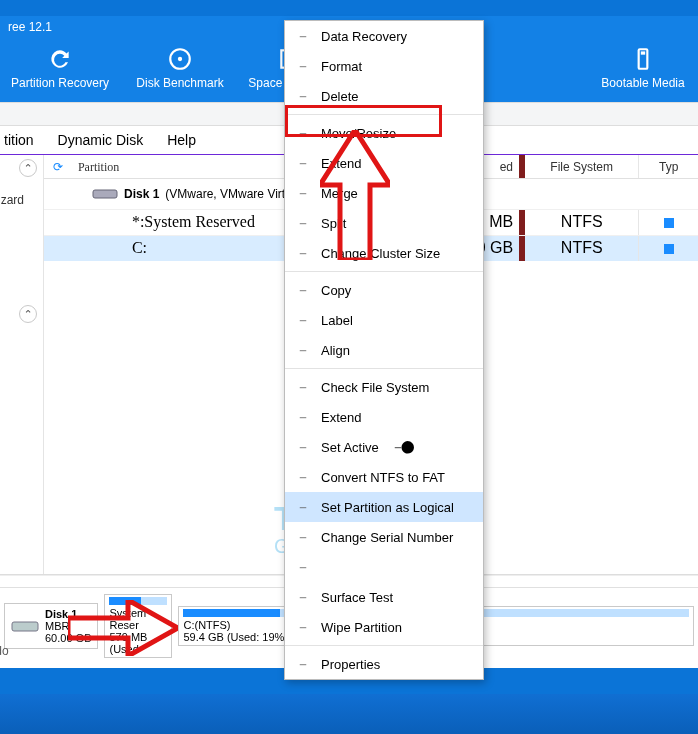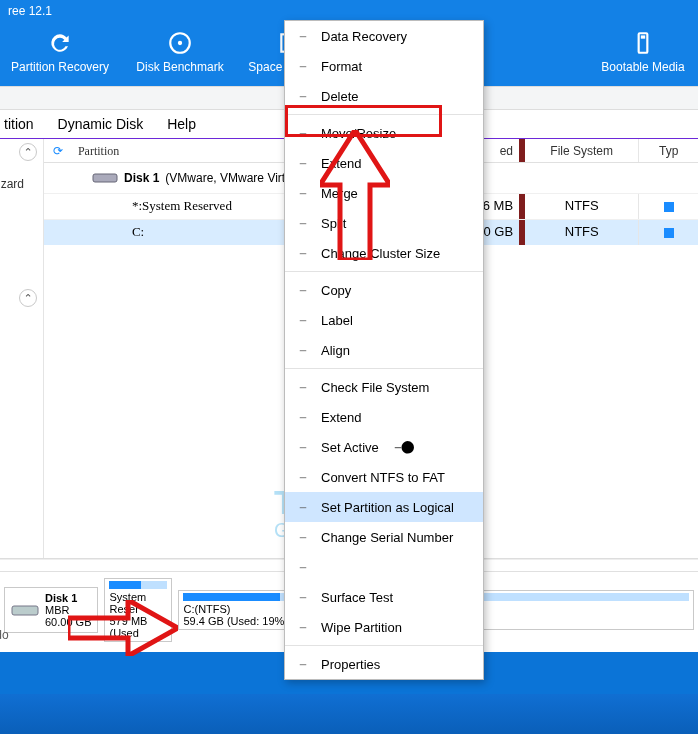--- a/index.html
+++ b/index.html
@@ -1,18 +1,18 @@
 <!DOCTYPE html>
 <html><head>
 <meta charset="utf-8">
 <style>
 * { margin: 0; padding: 0; box-sizing: border-box; font-family: "Segoe UI", Arial, sans-serif; }
 body { width: 698px; height: 734px; overflow: hidden; background: #0b74d7; position: relative; }
 
-.app { position: absolute; left: 0; top: 0; width: 698px; background: #fff; }
+.app { position: absolute; left: 0; top: 16px; width: 698px; background: #fff; }
 
 .titlebar { background: #1381e6; color: #fff; height: 22px; line-height: 22px; padding-left: 8px; font-size: 12px; }
 
 .toolbar { background: #1381e6; display: flex; padding: 8px 0 12px 0; color: #fff; align-items: center; }
 .tb-item { display: flex; flex-direction: column; align-items: center; font-size: 12px; width: 120px; cursor: pointer; }
 .tb-item svg { width: 26px; height: 26px; margin-bottom: 4px; }
 
 .submenu { background: #f4f5f6; border-top: 1px solid #ddd; border-bottom: 1px solid #ddd; height: 24px; }     
 .menubar { background: #fff; display: flex; gap: 24px; padding: 6px 0 6px 4px; font-size: 14px; border-bottom: 1px solid #6d28d9; }
 .menubar span { cursor: pointer; }
@@ -27,21 +27,21 @@
 .gridhdr > div, .row > div { padding: 0 6px; line-height: 24px; overflow: hidden; white-space: nowrap; }
 .gc-part { width: 260px; font-family: Liberation Serif, serif; }
 .gc-cap  { width: 60px; text-align: right; }
 .gc-used { width: 130px; text-align: right; }
 .gc-fs   { width: 120px; text-align: center; border-left: 6px solid #7f1d1d; }
 .gc-typ  { width: 60px; text-align: center; border-left: 1px solid #e6e6e6; }
 .refresh { width: 28px; text-align: center; color: #1a8cff; cursor: pointer; }
 
 .diskhdr { display: flex; align-items: center; height: 30px; font-size: 12px; padding-left: 48px; gap: 6px; }
 .diskhdr svg { width: 26px; height: 14px; }
-.row { display: flex; font-size: 13px; border-top: 1px solid #f0f0f0; height: 26px; }
+.row { display: flex; font-size: 16px; border-top: 1px solid #f0f0f0; height: 26px; }
 .row .gc-part { padding-left: 60px; }
 .row.sel { background: #d8ecff; }
 .sq { display: inline-block; width: 10px; height: 10px; background: #1a8cff; vertical-align: middle; }
 
 
 .bottom { background: #fff; padding: 6px 4px 10px 4px; display: flex; align-items: center; gap: 6px; font-size: 11px; position: relative; border-top: 1px solid #e0e0e0;}
 .diskbox { border: 1px solid #c9c9c9; padding: 4px 6px; display: flex; align-items: center; gap: 6px; }
 .partbox { border: 1px solid #c9c9c9; padding: 2px 4px; min-width: 60px; position: relative; }
 .partbox .bar { height: 8px; background: #bfe0ff; position: relative; margin-bottom: 2px;}
 .partbox .bar .fill { position: absolute; left: 0; top: 0; bottom: 0; background: #1a8cff; }

